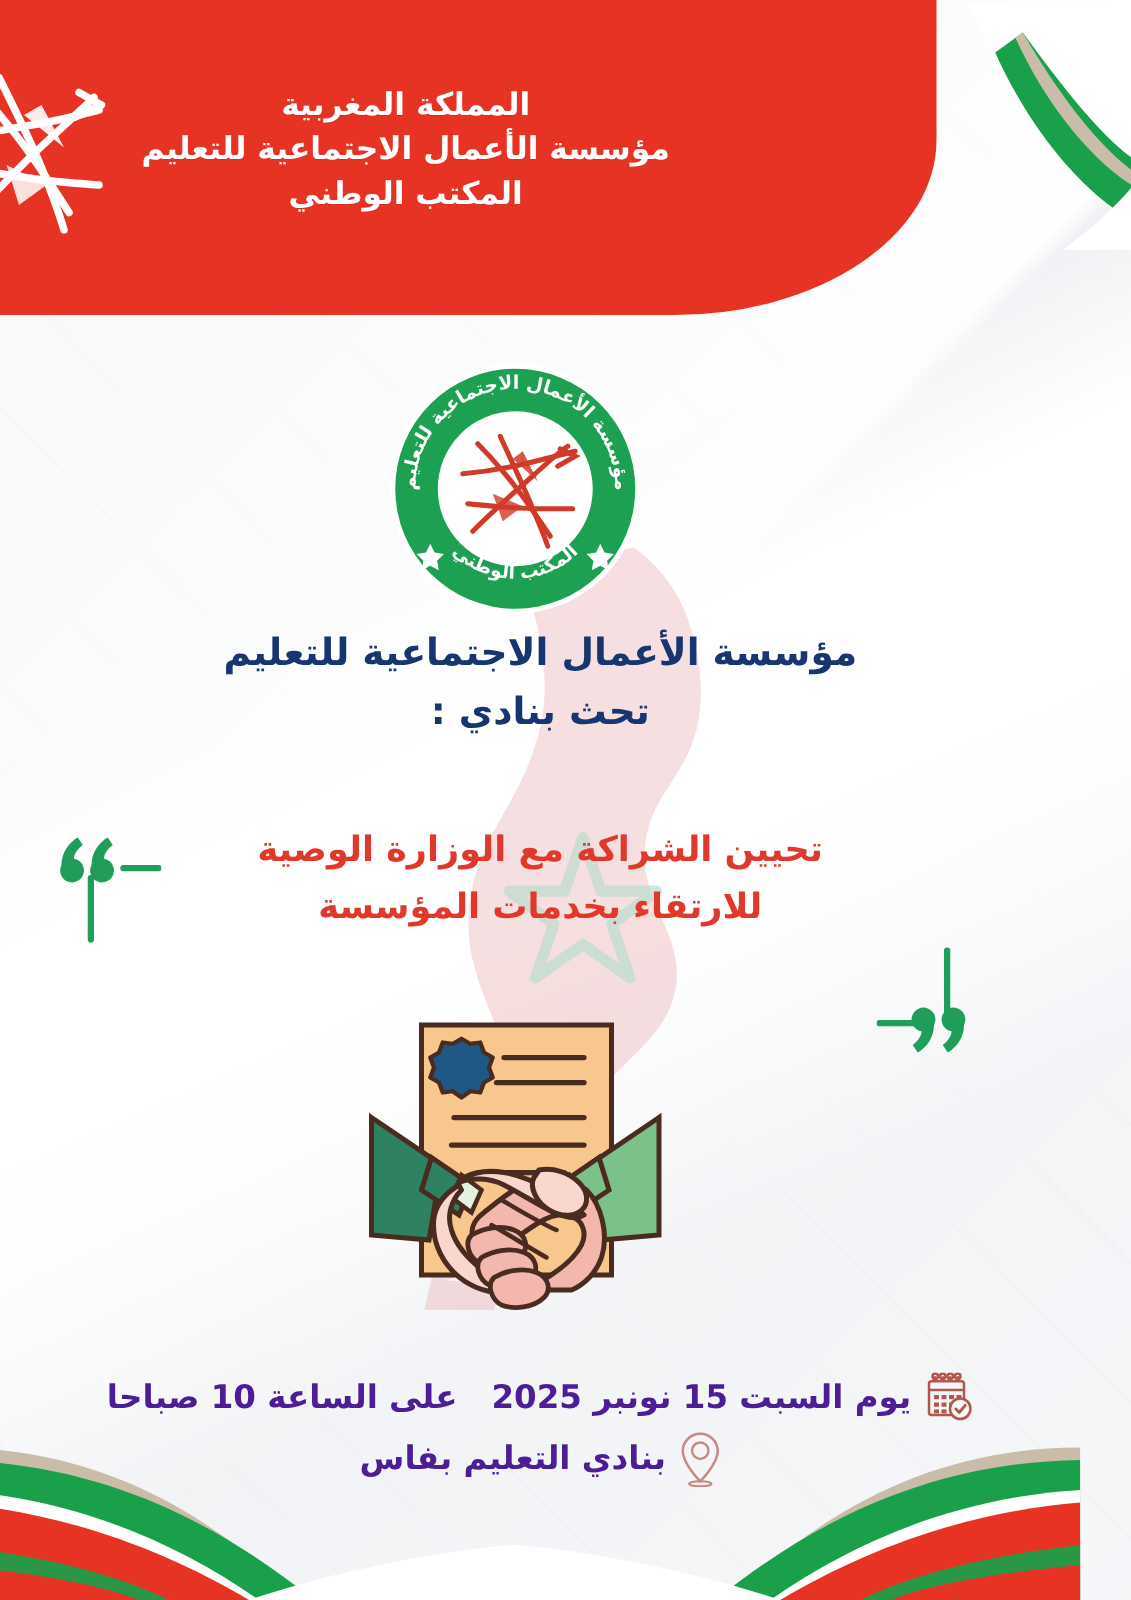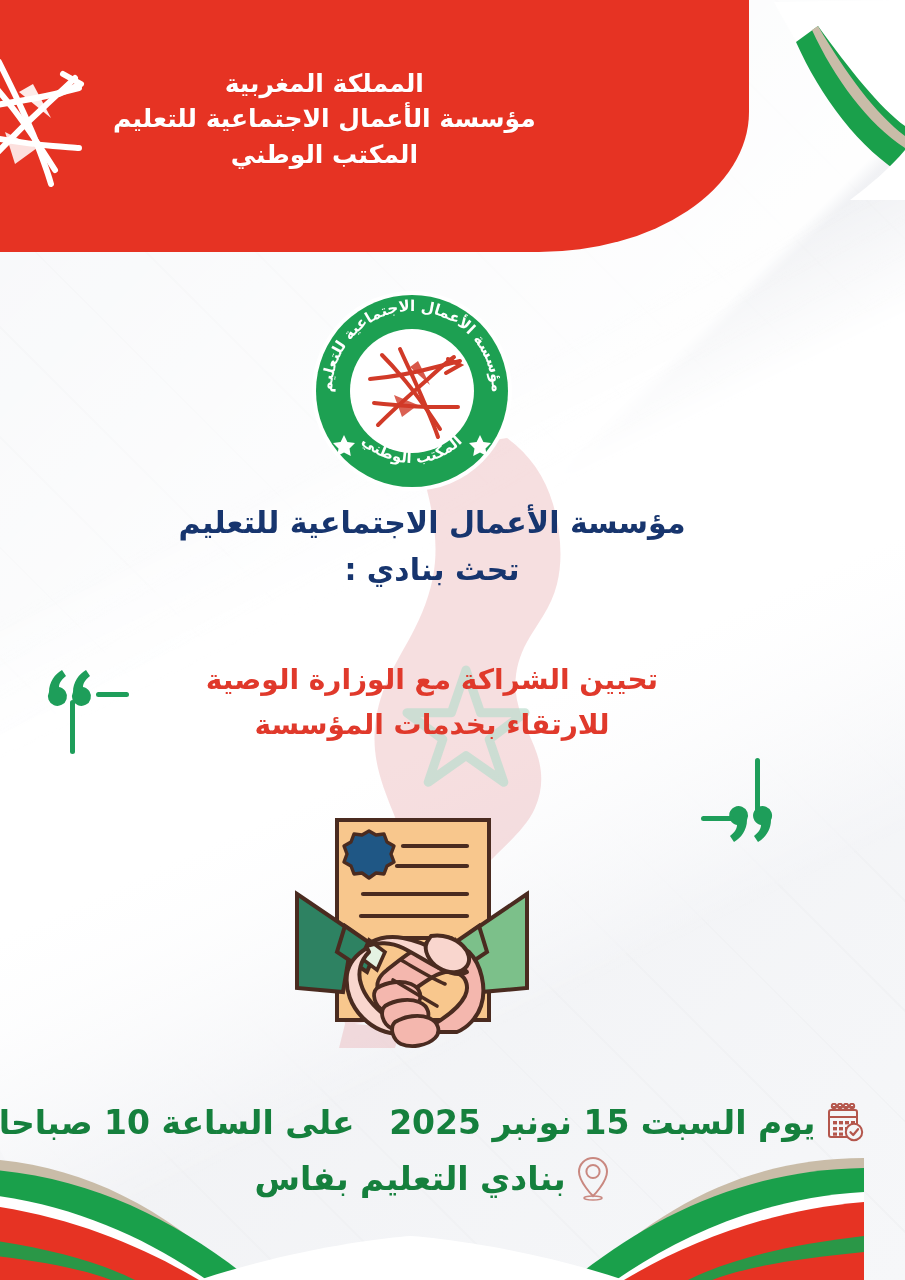--- a/index.html
+++ b/index.html
@@ -129,23 +129,23 @@
     z-index: 8;
   }
   .footer-row {
     display: flex;
     align-items: center;
     justify-content: center;
     gap: 10px;
     line-height: 1.5;
   }
   .footer-text {
-    color: #15803d;
+    color: #4c1d95;
     font-weight: 700;
-    font-size: 33px;
+    font-size: 26px;
     white-space: nowrap;
   }
   .footer-row.second { margin-top: 6px; }
   .icon-cal { width: 40px; height: 40px; flex: 0 0 auto; }
   .icon-pin { width: 34px; height: 46px; flex: 0 0 auto; }
 
   
   .ribbon { position: absolute; left: 0; bottom: 0; width: 905px; height: 140px; z-index: 7; }
 </style>
 </head>

